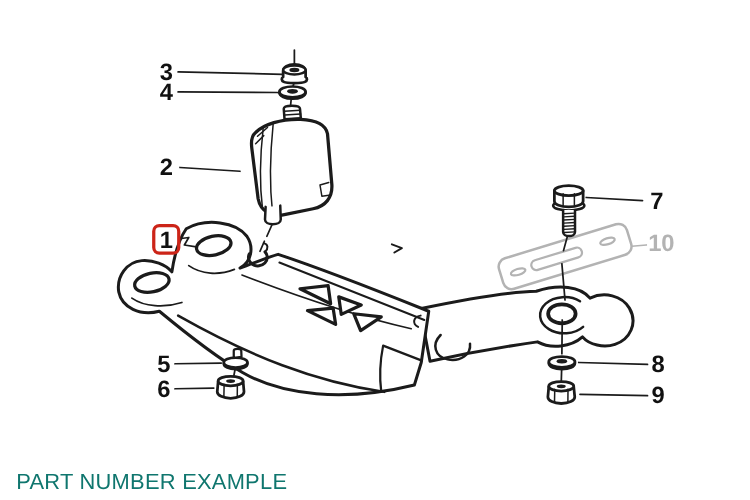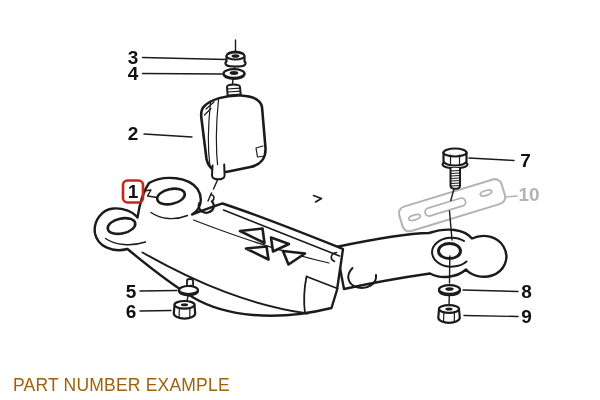--- a/index.html
+++ b/index.html
@@ -18,21 +18,21 @@
   .w20{stroke-width:2;}
   .w18{stroke-width:1.8;}
   .w16{stroke-width:1.6;}
   .w14{stroke-width:1.4;}
   .w12{stroke-width:1.2;}
   .dim{stroke:#b3b3b3;fill:none;stroke-linecap:round;stroke-linejoin:round;}
   .callout{font:bold 19px "Liberation Sans",sans-serif;fill:#111111;}
   .callout-dim{font:bold 19px "Liberation Sans",sans-serif;fill:#b3b3b3;}
   #caption{
     position:absolute;left:13px;top:375px;
-    font-size:17.5px;letter-spacing:0.2px;color:#a16207;
+    font-size:17.5px;letter-spacing:0.2px;color:#0f766e;
   }
 </style>
 </head>
 <body>
 
 <svg width="600" height="400" viewBox="0 0 600 400">
 
   <g>
     <path class="ln w14" d="M235.5 40 L235.5 51"></path>
     <g>

